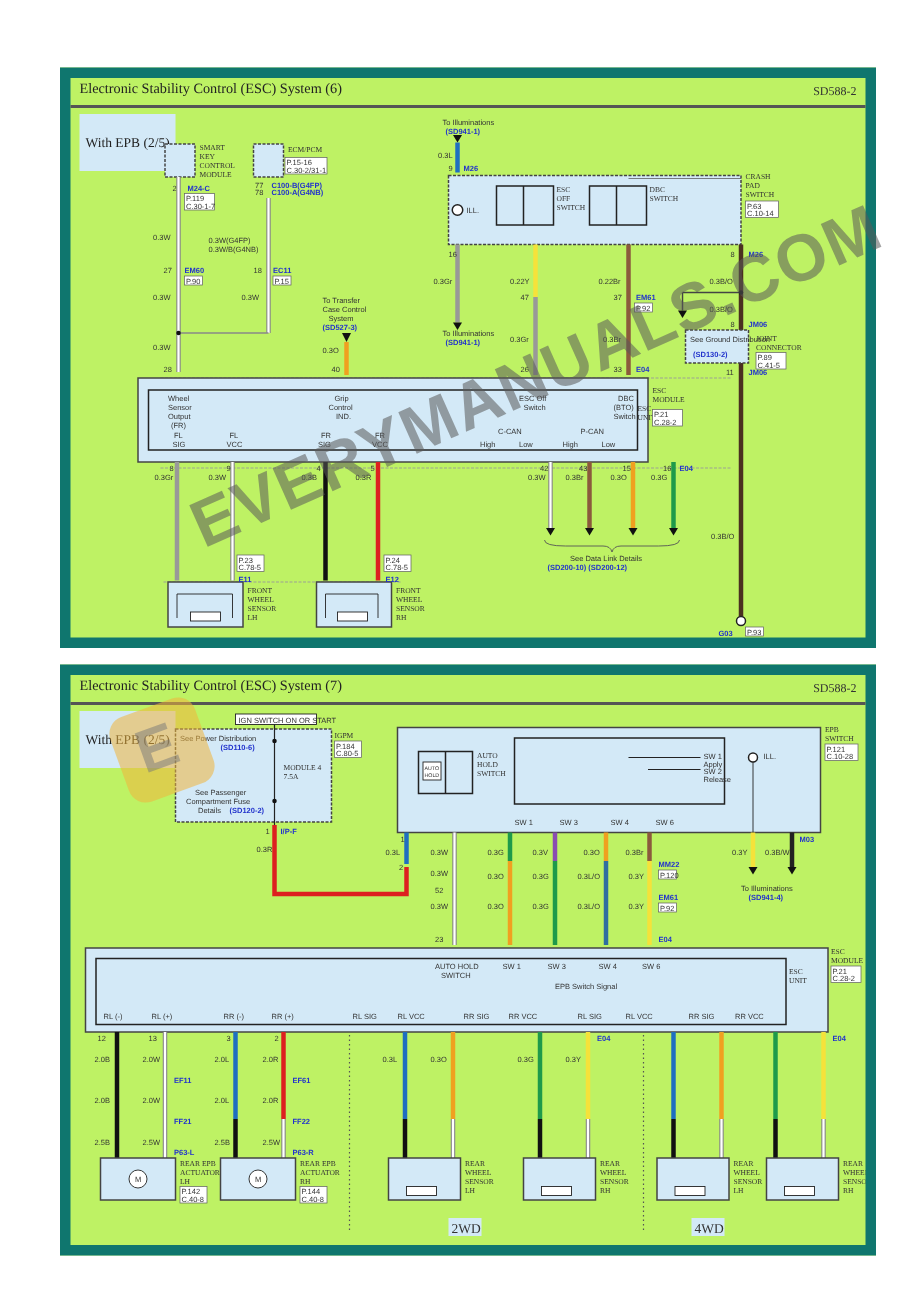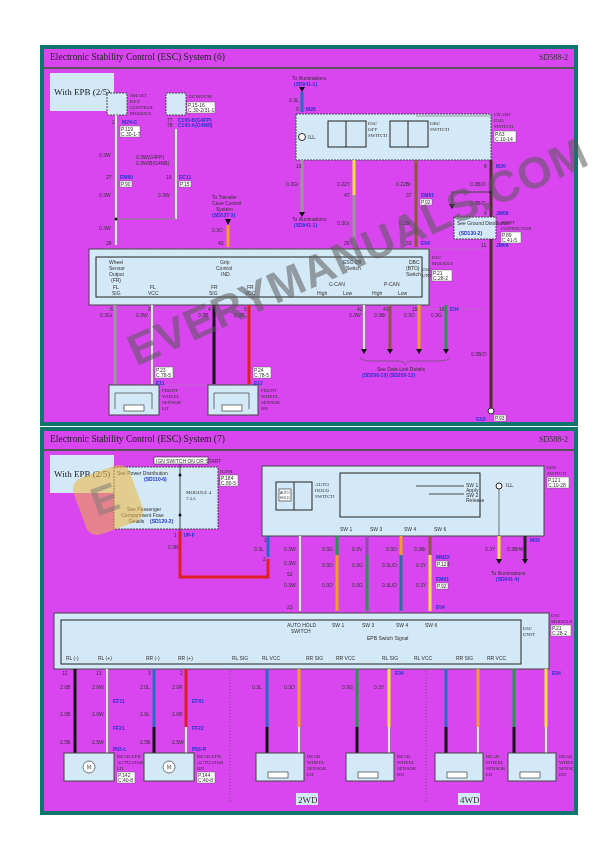--- a/index.html
+++ b/index.html
@@ -1,17 +1,17 @@
 <!DOCTYPE html>
 <html><head>
 <meta charset="utf-8">
 <style>
   html, body { margin:0; padding:0; background:#fff; }
   body { width:612px; height:866px; position:relative; overflow:hidden; font-family:"Liberation Serif", serif; }
-  .page { position:absolute; left:40px; width:530px; border:4px solid #0f766e; background:#d946ef; }
+  .page { position:absolute; left:40px; width:530px; border:7px solid #0f766e; background:#bef264; }
   .page-header { position:absolute; left:0; right:0; top:0; height:18px; border-bottom:2px solid #555; }
   .page-title { position:absolute; left:6px; top:3px; font-size:9.5px; color:#222; }
   .page-code { position:absolute; right:6px; top:4px; font-size:8px; color:#333; }
   .variant { position:absolute; left:6px; background:#d3e9f7; font-size:9px; padding:14px 4px; color:#222; }
   svg { position:absolute; left:0; top:0; }
   .lbl { font-family:"Liberation Sans", sans-serif; font-size:5px; fill:#333; }
   .lbls { font-family:"Liberation Serif", serif; font-size:5px; fill:#333; }
   .blue { font-family:"Liberation Sans", sans-serif; font-size:5px; fill:#2233cc; font-weight:bold; }
   .watermark { position:absolute; left:120px; top:330px; font-family:"Liberation Sans", sans-serif; font-weight:bold; font-size:44px; color:rgba(90,90,90,0.55); transform:rotate(-24deg); transform-origin:left top; letter-spacing:1px; white-space:nowrap; pointer-events:none; }
   .wm-logo { position:absolute; left:78px; top:470px; width:60px; height:60px; border-radius:12px; background:rgba(240,180,60,0.55); transform:rotate(-20deg); pointer-events:none; }
@@ -256,21 +256,21 @@
     <text class="lbls" x="217" y="349">WHEEL</text>
     <text class="lbls" x="217" y="355">SENSOR</text>
     <text class="lbls" x="217" y="361">RH</text>
     <rect x="209" y="318" width="18" height="11" fill="#fff" stroke="#666" stroke-width="0.5"></rect>
     <text class="lbl" x="210" y="323">P.24</text>
     <text class="lbl" x="210" y="328">C.78-5</text>
     <text class="blue" x="210" y="336">E12</text>
   </svg>
 </div>
 
-<div class="page" style="top:427px; height:380px;">
+<div class="page" style="top:443px; height:380px;">
   <div class="page-header">
     <span class="page-title">Electronic Stability Control (ESC) System (7)</span>
     <span class="page-code">SD588-2</span>
   </div>
   <div class="variant" style="top:24px;">With EPB (2/5)</div>
 
   <svg width="530" height="380">
 
     <rect x="110" y="26" width="54" height="7" fill="#fff" stroke="#222" stroke-width="0.6"></rect>
     <text class="lbl" x="112" y="32">IGN SWITCH ON OR START</text>

